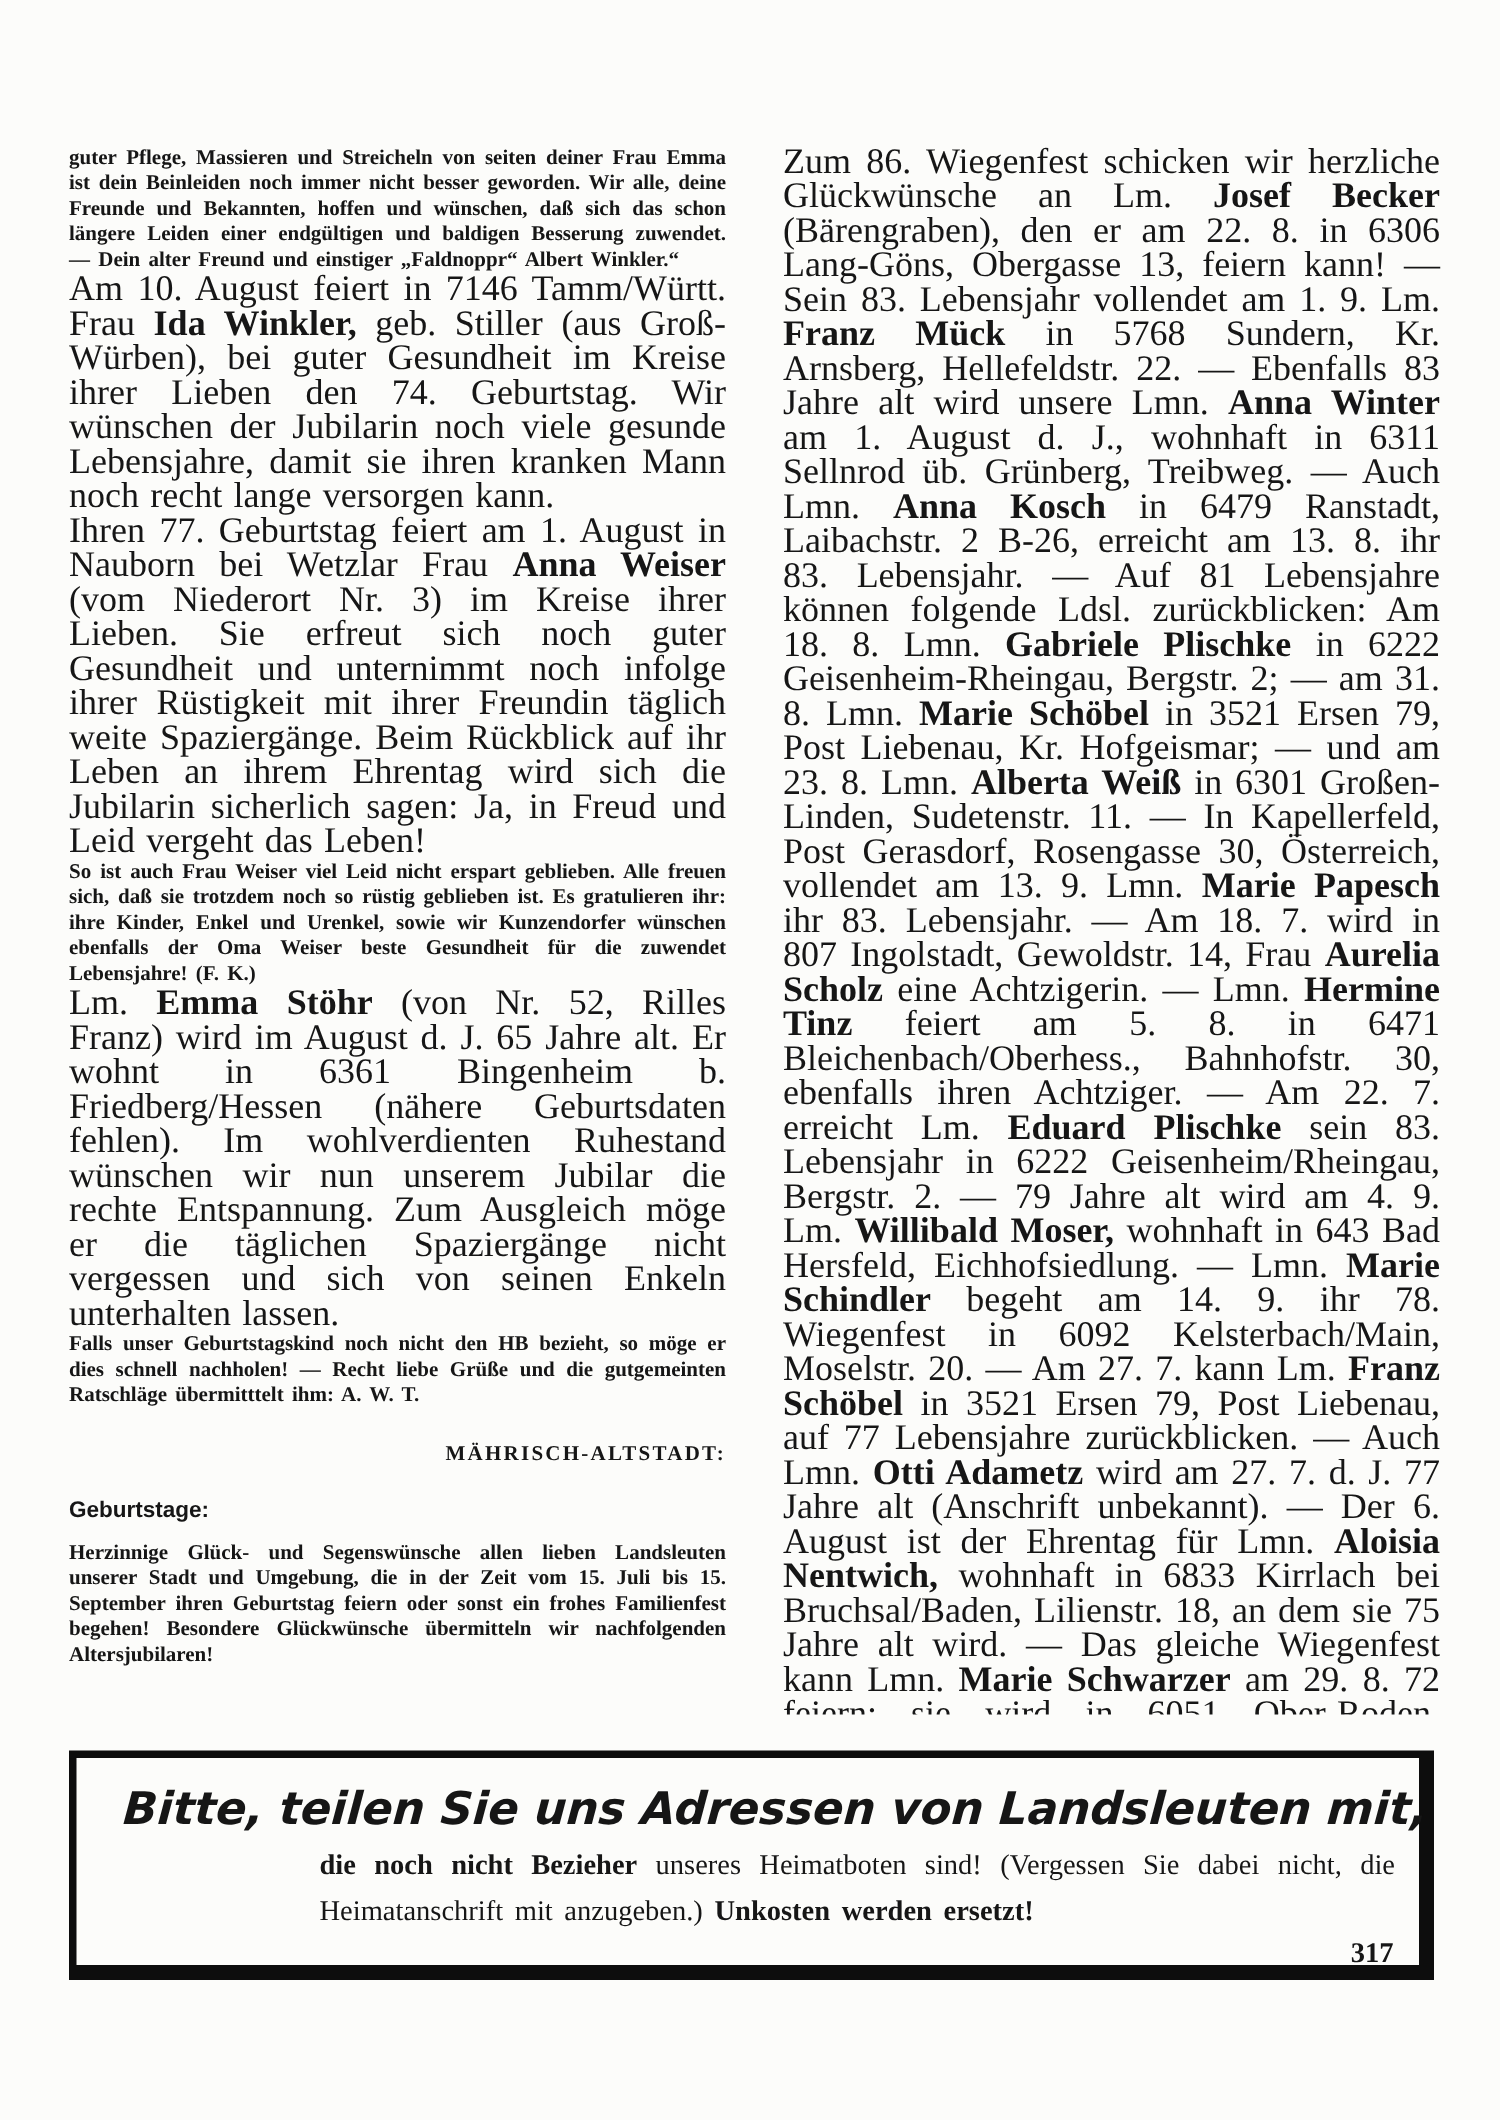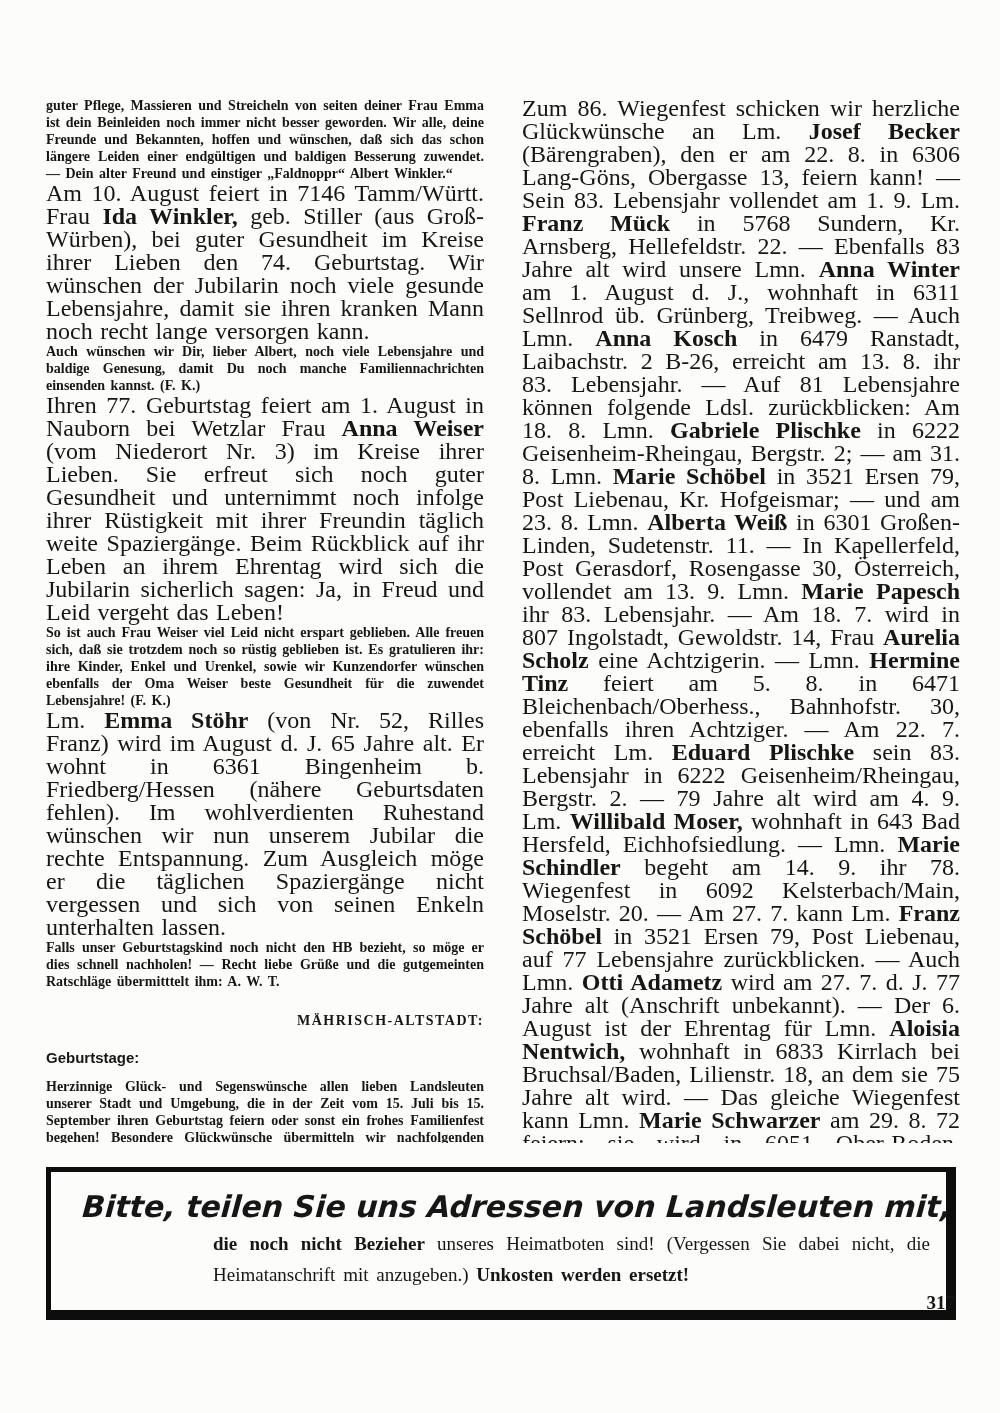--- a/index.html
+++ b/index.html
@@ -62,37 +62,36 @@
   }
   .banner-body {
     margin:2px 4px 0 132px;
     font-family:"Liberation Serif", serif;
     font-size:19px; line-height:31px;
     text-align:justify;
     word-spacing:3px;
   }
   .page-number {
     position:absolute;
-    right:45px; top:1292px;
+    right:71px; top:1292px;
     font-family:"Liberation Serif", serif;
     font-weight:700; font-size:19px;
   }
   b { font-weight:700; }
 </style>
 </head>
 <body>
 
 <div class="page">
 
   <div class="columns">
 
     <div class="col">
       <p class="small">guter Pflege, Massieren und Streicheln von seiten deiner Frau Emma ist dein Beinleiden noch immer nicht besser geworden. Wir alle, deine Freunde und Bekannten, hoffen und wünschen, daß sich das schon längere Leiden einer endgültigen und baldigen Besserung zuwendet. — Dein alter Freund und einstiger „Faldnoppr“ Albert Winkler.“</p>
       <p class="body">Am 10. August feiert in 7146 Tamm/Württ. Frau <b>Ida Winkler,</b> geb. Stiller (aus Groß-Würben), bei guter Gesundheit im Kreise ihrer Lieben den 74. Geburtstag. Wir wünschen der Jubilarin noch viele gesunde Lebensjahre, damit sie ihren kranken Mann noch recht lange versorgen kann.</p>
-      <p class="small">Auch wünschen wir Dir, lieber Albert, noch viele Lebensjahre und baldige Genesung, damit Du noch manche Familiennachrichten einsenden kannst. (F. K.)</p>
       <p class="body">Ihren 77. Geburtstag feiert am 1. August in Nauborn bei Wetzlar Frau <b>Anna Weiser</b> (vom Niederort Nr. 3) im Kreise ihrer Lieben. Sie erfreut sich noch guter Gesundheit und unternimmt noch infolge ihrer Rüstigkeit mit ihrer Freundin täglich weite Spaziergänge. Beim Rückblick auf ihr Leben an ihrem Ehrentag wird sich die Jubilarin sicherlich sagen: Ja, in Freud und Leid vergeht das Leben!</p>
       <p class="small">So ist auch Frau Weiser viel Leid nicht erspart geblieben. Alle freuen sich, daß sie trotzdem noch so rüstig geblieben ist. Es gratulieren ihr: ihre Kinder, Enkel und Urenkel, sowie wir Kunzendorfer wünschen ebenfalls der Oma Weiser beste Gesundheit für die zuwendet Lebensjahre! (F. K.)</p>
       <p class="body">Lm. <b>Emma Stöhr</b> (von Nr. 52, Rilles Franz) wird im August d. J. 65 Jahre alt. Er wohnt in 6361 Bingenheim b. Friedberg/Hessen (nähere Geburtsdaten fehlen). Im wohlverdienten Ruhestand wünschen wir nun unserem Jubilar die rechte Entspannung. Zum Ausgleich möge er die täglichen Spaziergänge nicht vergessen und sich von seinen Enkeln unterhalten lassen.</p>
       <p class="small">Falls unser Geburtstagskind noch nicht den HB bezieht, so möge er dies schnell nachholen! — Recht liebe Grüße und die gutgemeinten Ratschläge übermitttelt ihm: A. W. T.</p>
 
       <div class="section-heading">MÄHRISCH-ALTSTADT:</div>
       <div class="sub-heading">Geburtstage:</div>
       <p class="small">Herzinnige Glück- und Segenswünsche allen lieben Landsleuten unserer Stadt und Umgebung, die in der Zeit vom 15. Juli bis 15. September ihren Geburtstag feiern oder sonst ein frohes Familienfest begehen! Besondere Glückwünsche übermitteln wir nachfolgenden Altersjubilaren!</p>
     </div>
 

